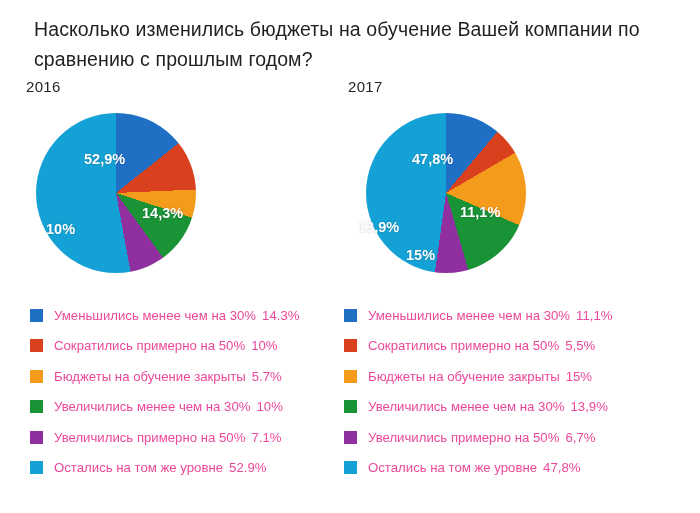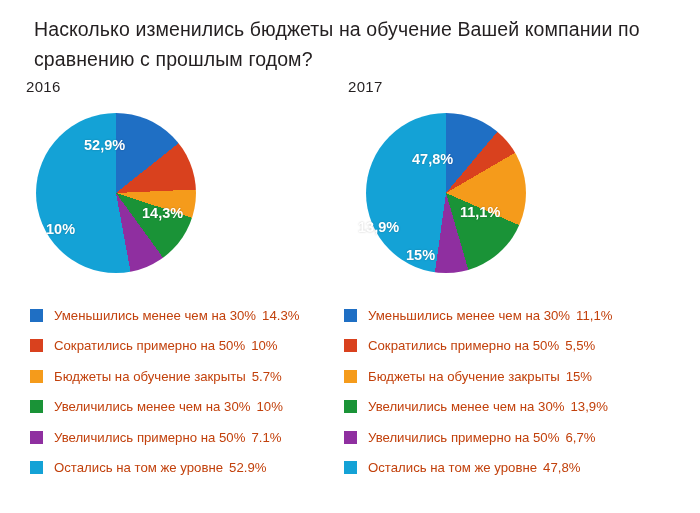--- a/index.html
+++ b/index.html
@@ -58,21 +58,21 @@
     color: #ffffff;
     font-weight: bold;
     font-size: 14.5px;
     white-space: nowrap;
     text-shadow: 0 0 2px rgba(0,0,0,0.25);
   }
   .legend {
     position: absolute;
     top: 300px;
     font-size: 13.2px;
-    color: #c2410c;
+    color: #ec4899;
   }
   .legend-left { left: 30px; }
   .legend-right { left: 344px; }
   .legend-row {
     display: flex;
     align-items: center;
     height: 30.5px;
     white-space: nowrap;
   }
   .swatch {
@@ -86,21 +86,21 @@
 </style>
 </head>
 <body>
 
 <div class="title">Насколько изменились бюджеты на обучение Вашей компании по сравнению с прошлым годом?</div>
 
 <div class="panel panel-left">
   <div class="year">2016</div>
   <div class="pie-wrap">
     <div class="pie pie-left" id="pie2016" style="background: conic-gradient(rgb(31, 111, 196) 0deg, rgb(31, 111, 196) 51.48deg, rgb(217, 65, 30) 51.48deg, rgb(217, 65, 30) 87.48deg, rgb(245, 155, 27) 87.48deg, rgb(245, 155, 27) 108deg, rgb(26, 147, 55) 108deg, rgb(26, 147, 55) 144deg, rgb(143, 47, 160) 144deg, rgb(143, 47, 160) 169.56deg, rgb(20, 162, 214) 169.56deg, rgb(20, 162, 214) 360deg);"></div>
-    <div class="slice-label" style="left:62px; top:28px;">52,9%</div>
+    <div class="slice-label" style="left:62px; top:42px;">52,9%</div>
     <div class="slice-label" style="left:120px; top:96px;">14,3%</div>
     <div class="slice-label" style="left:24px; top:112px;">10%</div>
   </div>
 </div>
 
 <div class="panel panel-right">
   <div class="year">2017</div>
   <div class="pie-wrap">
     <div class="pie pie-right" id="pie2017" style="background: conic-gradient(rgb(31, 111, 196) 0deg, rgb(31, 111, 196) 39.96deg, rgb(217, 65, 30) 39.96deg, rgb(217, 65, 30) 59.76deg, rgb(245, 155, 27) 59.76deg, rgb(245, 155, 27) 113.76deg, rgb(26, 147, 55) 113.76deg, rgb(26, 147, 55) 163.8deg, rgb(143, 47, 160) 163.8deg, rgb(143, 47, 160) 187.92deg, rgb(20, 162, 214) 187.92deg, rgb(20, 162, 214) 360deg);"></div>
     <div class="slice-label" style="left:68px; top:42px;">47,8%</div>

